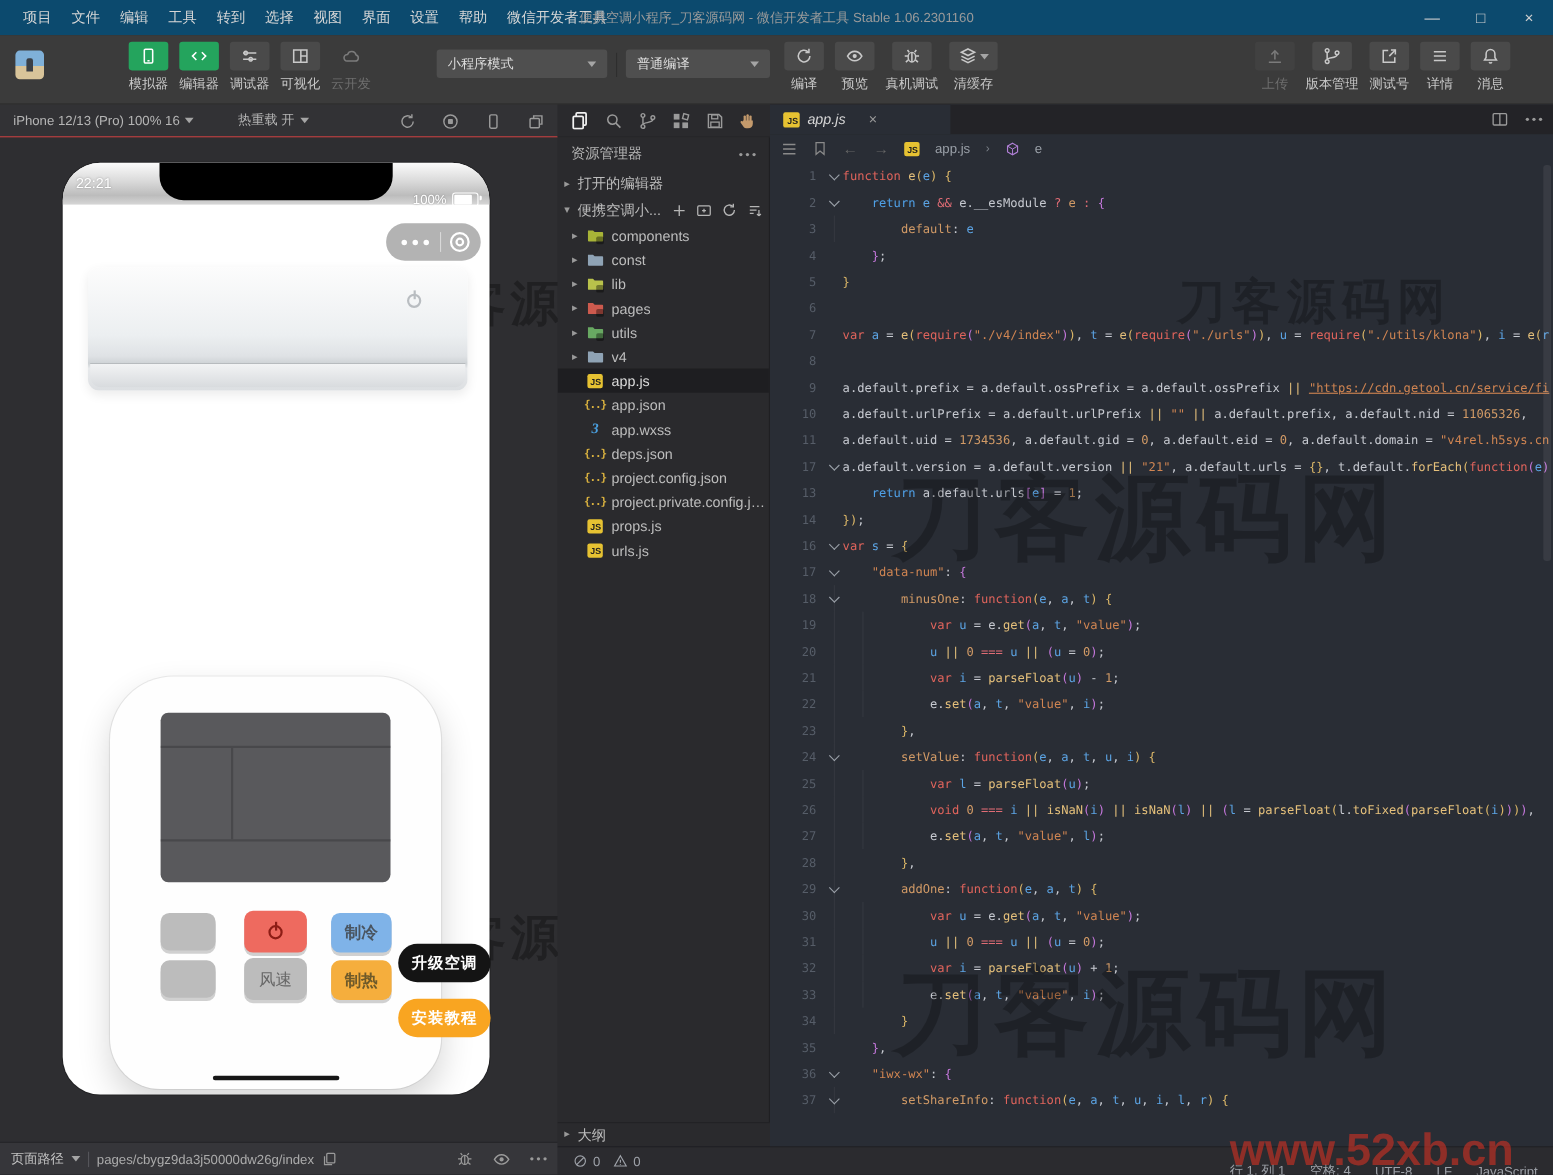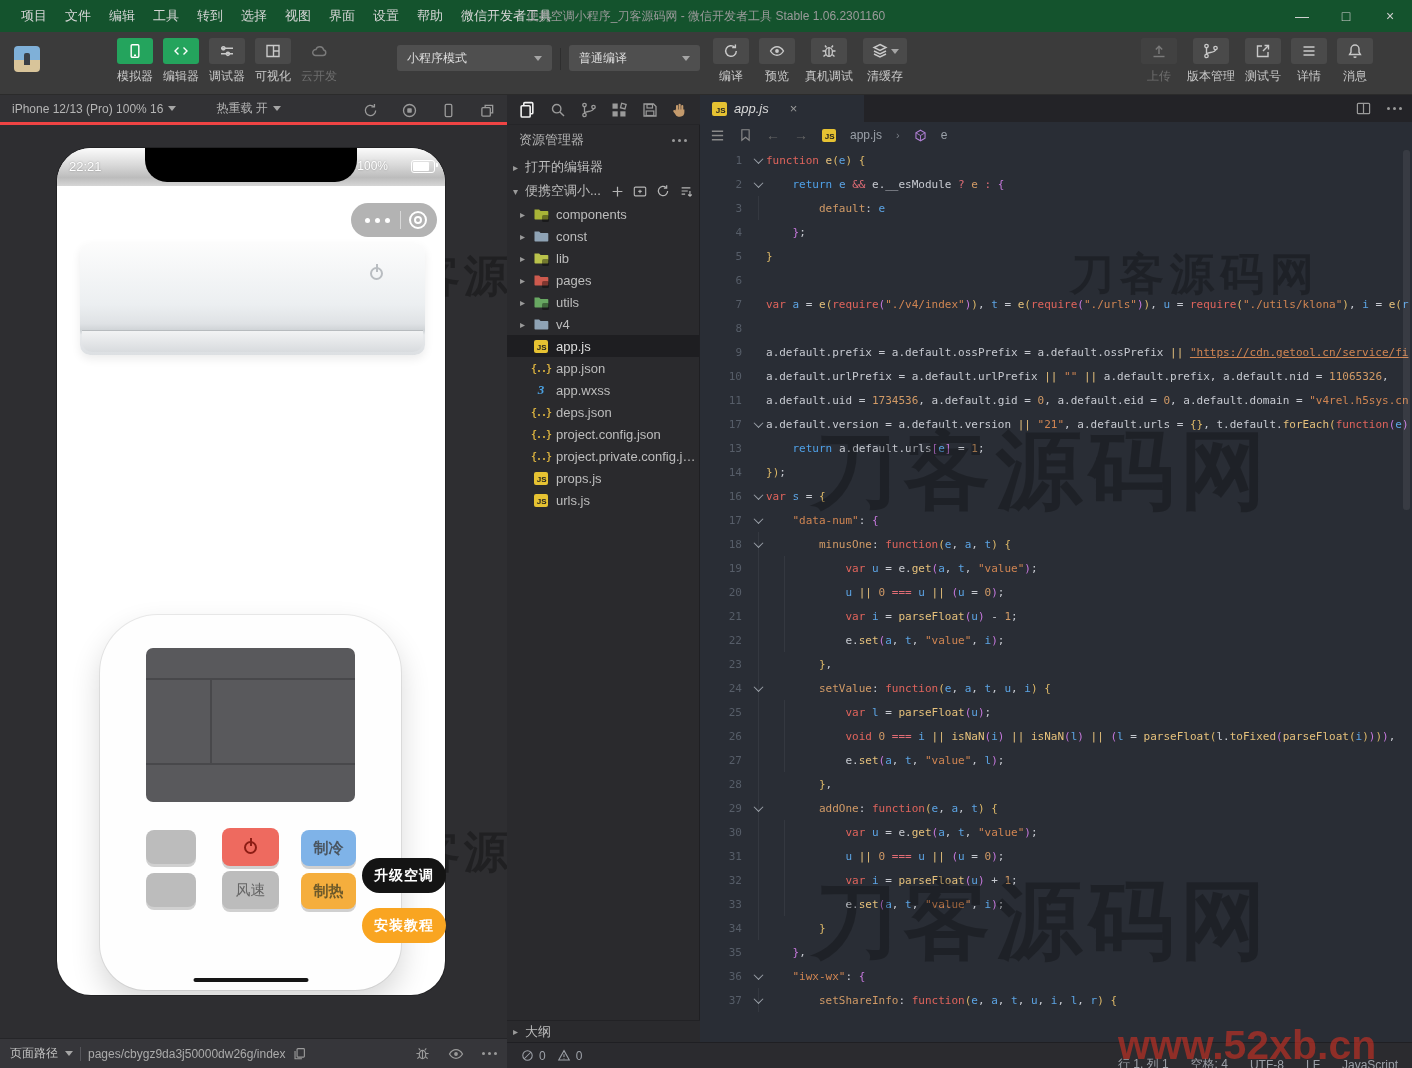--- a/index.html
+++ b/index.html
@@ -3,21 +3,21 @@
 <meta charset="utf-8">
 <style>
   html,body{margin:0;padding:0;background:#1c1c1c;}
   body{font-family:"Liberation Sans","DejaVu Sans",sans-serif;-webkit-font-smoothing:antialiased;}
   #app{position:relative;width:1412px;height:1068px;overflow:hidden;background:#2e2e30;user-select:none;}
   .abs{position:absolute;}
   .flex{display:flex;align-items:center;}
   .ic{display:block;}
 
   
-  #titlebar{left:0;top:0;width:1412px;height:32px;background:#14532d;}
+  #titlebar{left:0;top:0;width:1412px;height:32px;background:#0c4a6e;}
   #menu-items{height:32px;padding-left:12px;}
   .menu-item{color:#d6d6d6;font-size:13px;padding:0 9px;line-height:32px;cursor:default;}
   #win-title{left:0;right:0;top:0;height:32px;text-align:center;line-height:32px;color:#9a9a9a;font-size:12px;pointer-events:none;}
   #win-controls{right:0;top:0;height:32px;}
   .win-btn{width:44px;height:32px;display:flex;align-items:center;justify-content:center;color:#d0d0d0;font-size:14px;}
   
   #toolbar{left:0;top:32px;width:1412px;height:63px;background:#3b3b3b;border-bottom:1px solid #2b2b2b;box-sizing:border-box;}
   #avatar{left:14px;top:14px;width:26px;height:26px;border-radius:4px;background:linear-gradient(180deg,#7fb0d8 0 55%,#d8c49a 55% 100%);overflow:hidden;}
   #avatar:after{content:"";position:absolute;left:10px;top:7px;width:6px;height:12px;background:#3a3f46;border-radius:2px 2px 0 0;}
   .tool-group{position:absolute;top:6px;display:flex;align-items:flex-start;}
@@ -27,34 +27,34 @@
   .tool-ic.bare{background:transparent;}
   .tool-lb{margin-top:4px;font-size:12px;color:#c9c9c9;white-space:nowrap;}
   .tool-btn.disabled .tool-lb{color:#6e6e6e;}
   .tool-btn.disabled .tool-ic{opacity:.45;}
   .dd{position:absolute;top:13px;height:26px;background:#4f4f4f;border-radius:3px;display:flex;align-items:center;padding:0 10px;box-sizing:border-box;color:#dedede;font-size:12px;}
   .dd .caret{margin-left:auto;}
   .caret{width:0;height:0;border-left:4px solid transparent;border-right:4px solid transparent;border-top:5px solid #a5a5a5;display:inline-block;}
   #dd-divider{left:560px;top:16px;width:1px;height:22px;background:#2e2e2e;}
 
   
-  #simtoolbar{left:0;top:95px;width:507px;height:30px;background:#323235;border-bottom:3px solid #ef4444;box-sizing:border-box;color:#b5b5b5;font-size:12px;}
+  #simtoolbar{left:0;top:95px;width:507px;height:30px;background:#323235;border-bottom:1px solid #ef4444;box-sizing:border-box;color:#b5b5b5;font-size:12px;}
   #simtoolbar .lbl{display:flex;align-items:center;gap:5px;white-space:nowrap;}
   #sim-icons{position:absolute;right:12px;top:0;height:30px;display:flex;align-items:center;gap:24px;}
   
   #exp-icons{left:507px;top:95px;width:193px;height:30px;background:#2a2a2d;border-bottom:1px solid #252528;box-sizing:border-box;display:flex;align-items:center;justify-content:space-between;padding:0 12px;}
 
   
   #sim-panel{left:0;top:125px;width:507px;height:913px;background:#2e2e31;overflow:hidden;}
   .wm{position:absolute;font-weight:bold;color:rgba(0,0,0,0.30);white-space:nowrap;letter-spacing:4px;z-index:1;pointer-events:none;}
   #phone{left:57px;top:23px;width:388px;height:847px;background:#ffffff;border-radius:34px;z-index:2;box-shadow:0 0 0 1px rgba(0,0,0,.25);overflow:hidden;}
   #phone-top{left:0;top:0;width:388px;height:38px;background:linear-gradient(180deg,#fbfbfb,#d9d9d9 45%,#bcbcbc 78%,#d6d6d6);}
   #notch{left:88px;top:0;width:212px;height:34px;background:#000;border-radius:0 0 22px 22px;}
   #status-time{left:12px;top:11px;color:#ffffff;font-size:13px;text-shadow:0 0 2px rgba(0,0,0,.35);}
-  #status-right{right:10px;top:11px;display:flex;align-items:center;gap:23px;color:#fff;font-size:12px;text-shadow:0 0 2px rgba(0,0,0,.35);}
+  #status-right{right:10px;top:26px;display:flex;align-items:center;gap:5px;color:#fff;font-size:12px;text-shadow:0 0 2px rgba(0,0,0,.35);}
   #battery{position:relative;width:22px;height:11px;border:1.5px solid #fff;border-radius:3px;}
   #battery i{position:absolute;left:1px;top:1px;bottom:1px;width:16px;background:#fff;border-radius:1px;}
   #battery:after{content:"";position:absolute;right:-4px;top:2.5px;width:2px;height:4px;background:#fff;border-radius:0 1px 1px 0;}
   #capsule{right:8px;top:55px;width:86px;height:34px;background:#b3b3b3;border-radius:17px;display:flex;align-items:center;z-index:3;}
   .cap-dot{width:5px;height:5px;border-radius:50%;background:#fff;margin:0 2.5px;}
   #cap-div{width:1px;height:18px;background:#d9d9d9;margin:0 8px;}
   #cap-target{position:relative;width:18px;height:18px;border:2px solid #fff;border-radius:50%;box-sizing:border-box;}
   #cap-target:after{content:"";position:absolute;left:3px;top:3px;width:8px;height:8px;border:2px solid #fff;border-radius:50%;box-sizing:border-box;}
   
   #ac{left:23px;top:95px;width:345px;height:112px;border-radius:10px;background:linear-gradient(180deg,#fcfcfc,#eceff1 55%,#dfe2e5 72%,#cfd3d6 78%,#e8eaec 82%,#dcdfe2);box-shadow:0 4px 10px rgba(0,0,0,.08);}

